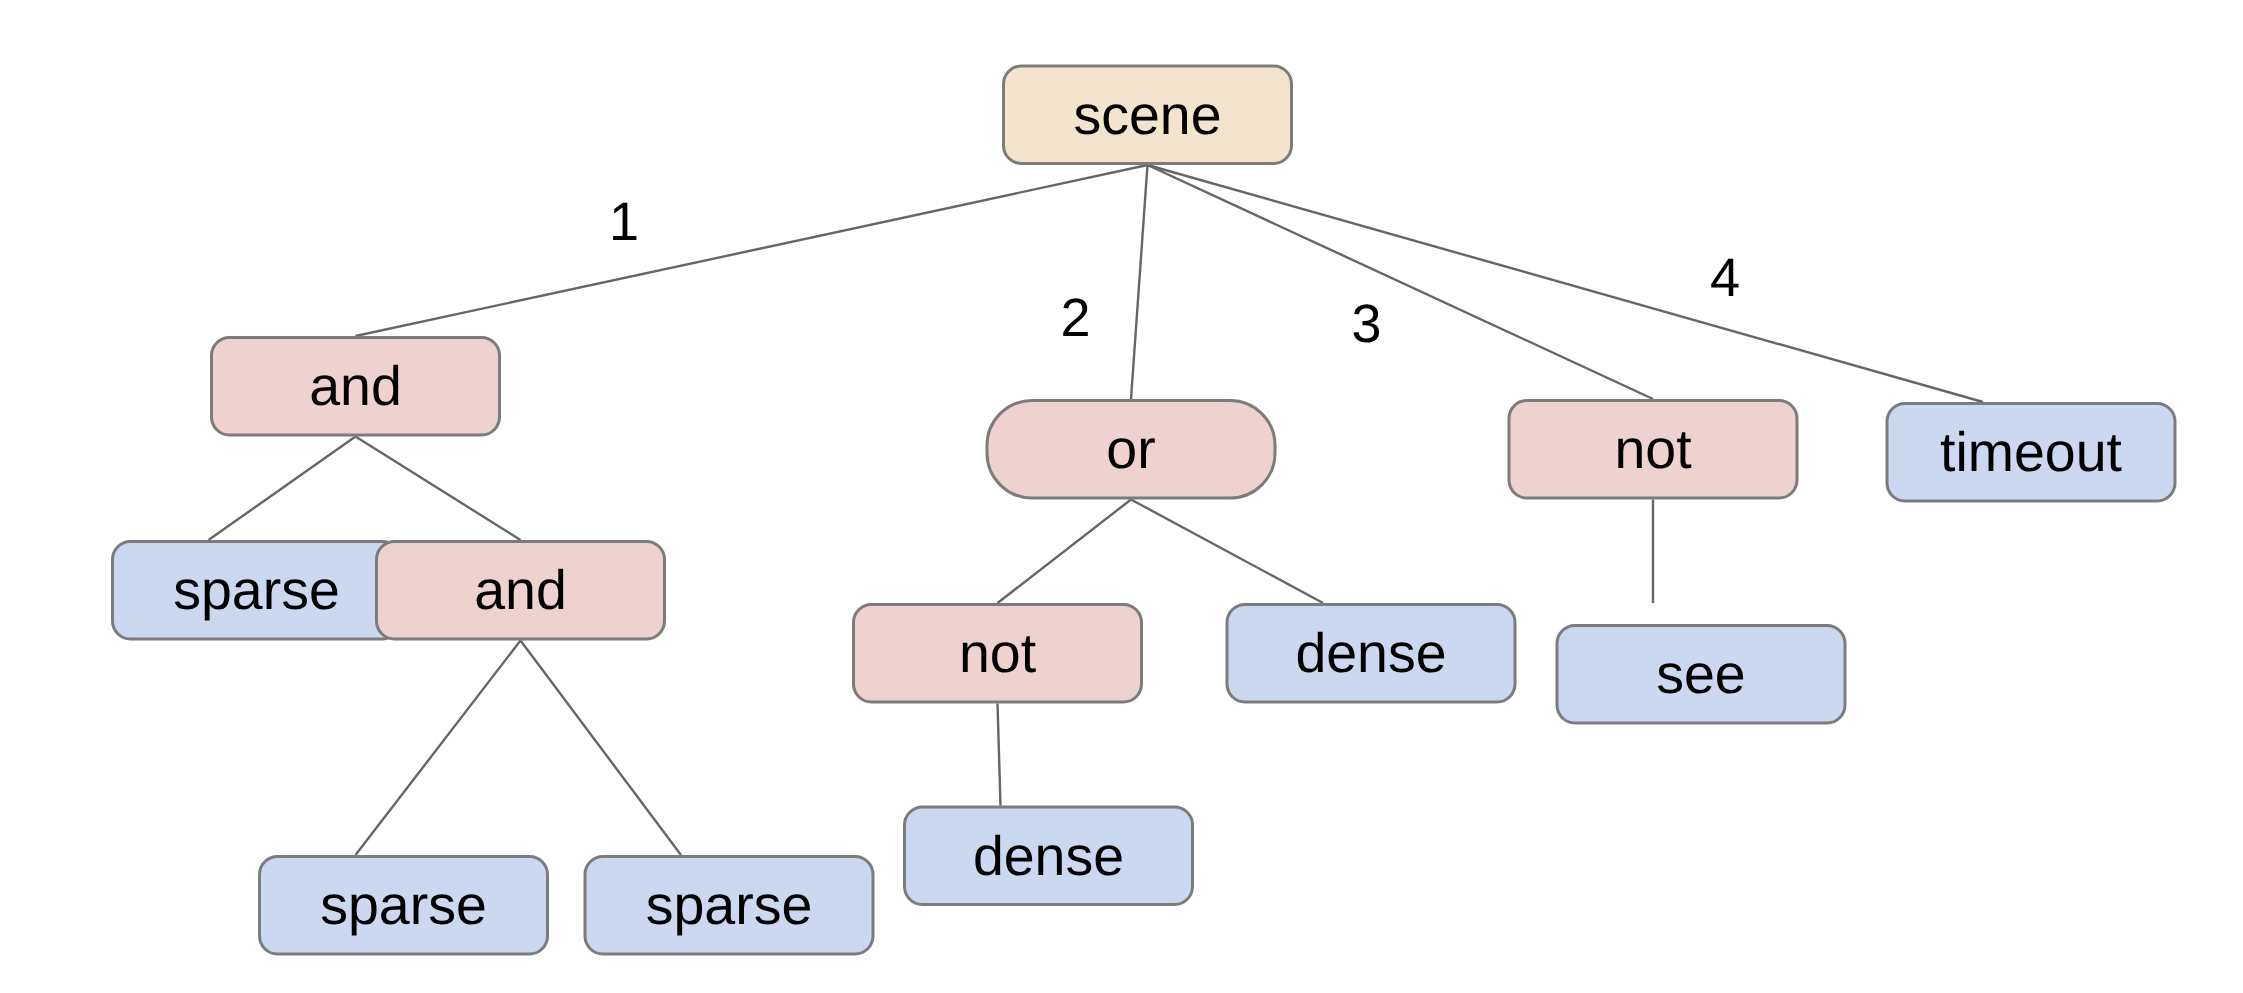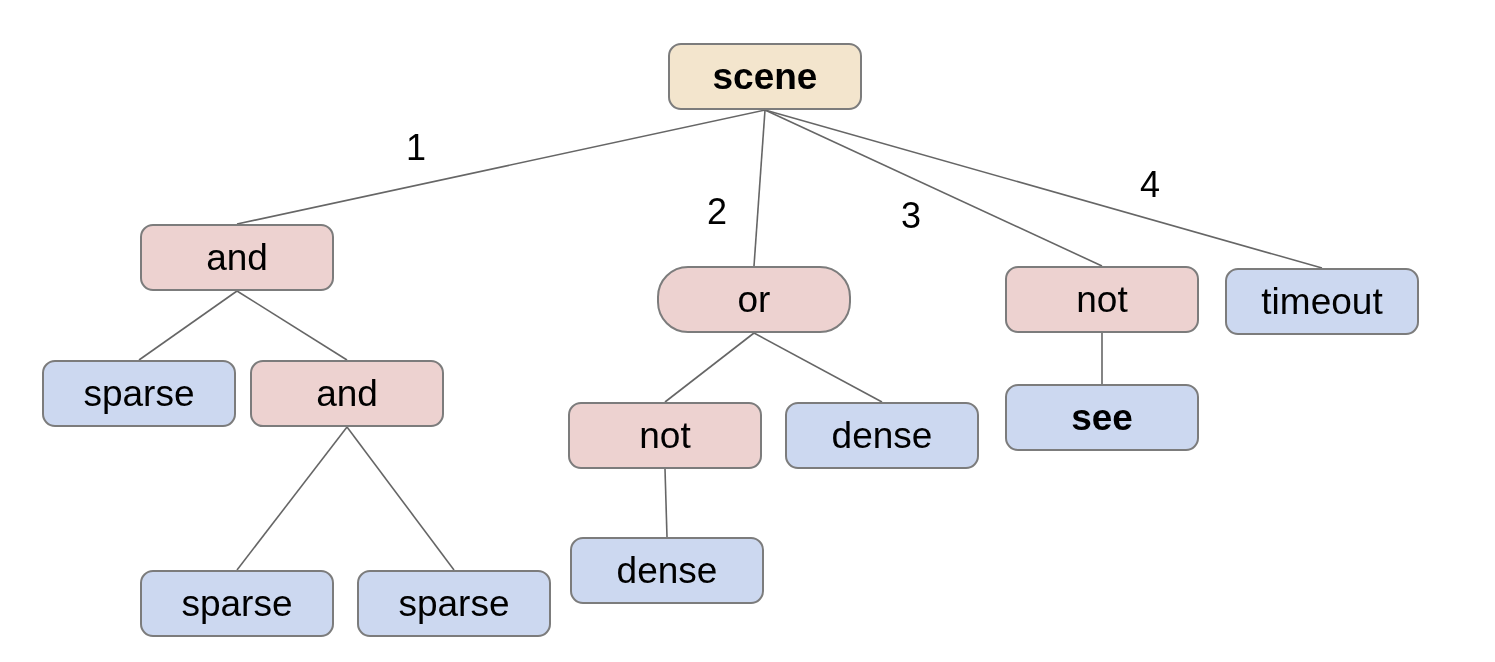--- a/index.html
+++ b/index.html
@@ -41,21 +41,21 @@
     border-radius: 13px;
     display: flex;
     align-items: center;
     justify-content: center;
     font-size: 37px;
     color: var(--text, #000000);
     line-height: 1;
   }
   .node.root     { background: var(--root-fill, #f3e5cd); }
   .node.operator { background: var(--operator-fill, #edd2d0); }
-  .node.leaf     { background: var(--leaf-fill, #ccd8f0); }
+  .node.leaf     { background: var(--leaf-fill, #ccd8f0); margin-left: 32px; }
 </style>
 </head>
 <body>
 
 <div class="canvas">
 
   <svg class="edges" viewBox="0 0 1495 662" xmlns="http://www.w3.org/2000/svg">
     <line x1="765" y1="110" x2="237" y2="224"></line>
     <line x1="765" y1="110" x2="754" y2="266"></line>
     <line x1="765" y1="110" x2="1102" y2="266"></line>
@@ -68,30 +68,30 @@
     <line x1="754" y1="333" x2="882" y2="402"></line>
     <line x1="665" y1="469" x2="667" y2="537"></line>
     <line x1="1102" y1="333" x2="1102" y2="402"></line>
 
     <text x="416" y="160">1</text>
     <text x="717" y="224">2</text>
     <text x="911" y="228">3</text>
     <text x="1150" y="197">4</text>
   </svg>
 
-  <div class="node root" style="left:668px;  top:43px;font-weight:bold;">scene</div>
+  <div class="node root" style="left:668px;  top:43px;">scene</div>
 
   <div class="node operator" style="left:140px;  top:224px;">and</div>
   <div class="node operator" style="left:657px;  top:266px;border-radius:31px;">or</div>
   <div class="node operator" style="left:1005px; top:266px;">not</div>
   <div class="node leaf" style="left:1225px; top:268px;">timeout</div>
 
   <div class="node leaf" style="left:42px;   top:360px;">sparse</div>
   <div class="node operator" style="left:250px;  top:360px;">and</div>
   <div class="node operator" style="left:568px;  top:402px;">not</div>
   <div class="node leaf" style="left:785px;  top:402px;">dense</div>
-  <div class="node leaf" style="left:1005px; top:384px;font-weight:bold;">see</div>
+  <div class="node leaf" style="left:1005px; top:416px;">see</div>
 
   <div class="node leaf" style="left:570px;  top:537px;">dense</div>
   <div class="node leaf" style="left:140px;  top:570px;">sparse</div>
   <div class="node leaf" style="left:357px;  top:570px;">sparse</div>
 
 </div>
 
 </body></html>

